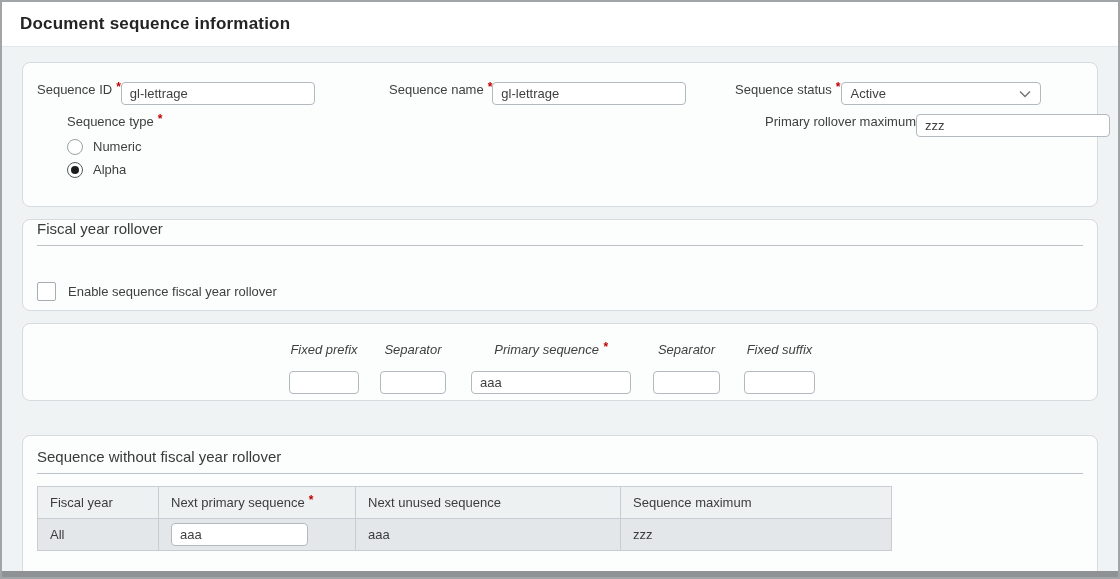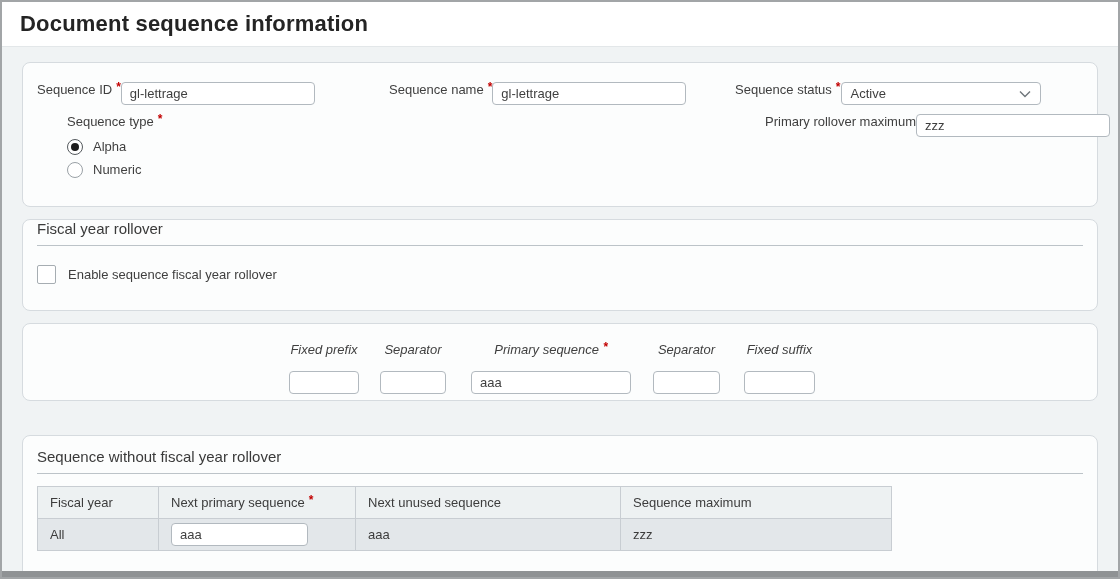--- a/index.html
+++ b/index.html
@@ -15,21 +15,21 @@
   }
 
   .titlebar {
     height: 45px;
     background: #ffffff;
     border-bottom: 1px solid #e3e7e9;
     display: flex; align-items: center;
     padding-left: 18px;
   }
   .page-title {
-    font-size: 22px; font-weight: bold; color: #242424;
+    font-size: 17px; font-weight: bold; color: #242424;
     letter-spacing: 0.2px;
   }
 
   .card {
     position: absolute;
     left: 20px; width: 1076px;
     background: #fcfdfd;
     border: 1px solid #d6dbdf;
     border-radius: 8px;
   }
@@ -79,21 +79,21 @@
   }
   .radio.selected { border-color: #555a5e; }
   .radio.selected::after {
     content: ""; width: 8px; height: 8px; border-radius: 50%; background: #1c1c1c;
   }
   .radio-label { font-size: 13px; color: #3f3f3f; }
 
   .section-title { font-size: 15px; font-weight: normal; color: #3a3a3a; }
   .rule { margin-top: 8px; border-bottom: 1px solid #bcc3c8; }
 
-  .check-row { display: flex; align-items: center; margin-top: 19px; }
+  .check-row { display: flex; align-items: center; margin-top: 36px; }
   .checkbox {
     width: 19px; height: 19px;
     border: 1px solid #a6adb2; border-radius: 2px;
     background: #ffffff; margin-right: 12px; flex: 0 0 auto;
   }
   .check-label { font-size: 13px; color: #3f3f3f; }
 
   
   .fmt { position: absolute; text-align: center; }
   .fmt > label { display: block; font-size: 13px; color: #3f3f3f; white-space: nowrap; margin-bottom: 14px; font-style: italic; }
@@ -150,26 +150,26 @@
               <polyline points="1,1.5 6,6.5 11,1.5" fill="none" stroke="#6f767b" stroke-width="1.4"></polyline>
             </svg>
         </div>
       </div>
     </div>
 
     <div class="row row2">
       <div class="col-a">
         <div class="type-label"><span>Sequence type</span><span class="req">*</span></div>
         <div class="radio-row">
+          <span class="radio"></span>
+          <span class="radio-label">Numeric</span>
+        </div>
+        <div class="radio-row">
           <span class="radio selected"></span>
           <span class="radio-label">Alpha</span>
-        </div>
-        <div class="radio-row">
-          <span class="radio"></span>
-          <span class="radio-label">Numeric</span>
         </div>
       </div>
       <div class="field w3">
         <label><span>Primary rollover maximum</span></label>
         <input class="tb" type="text" value="zzz" style="">
       </div>
     </div>
   </div>
 
   <div class="card card2">

